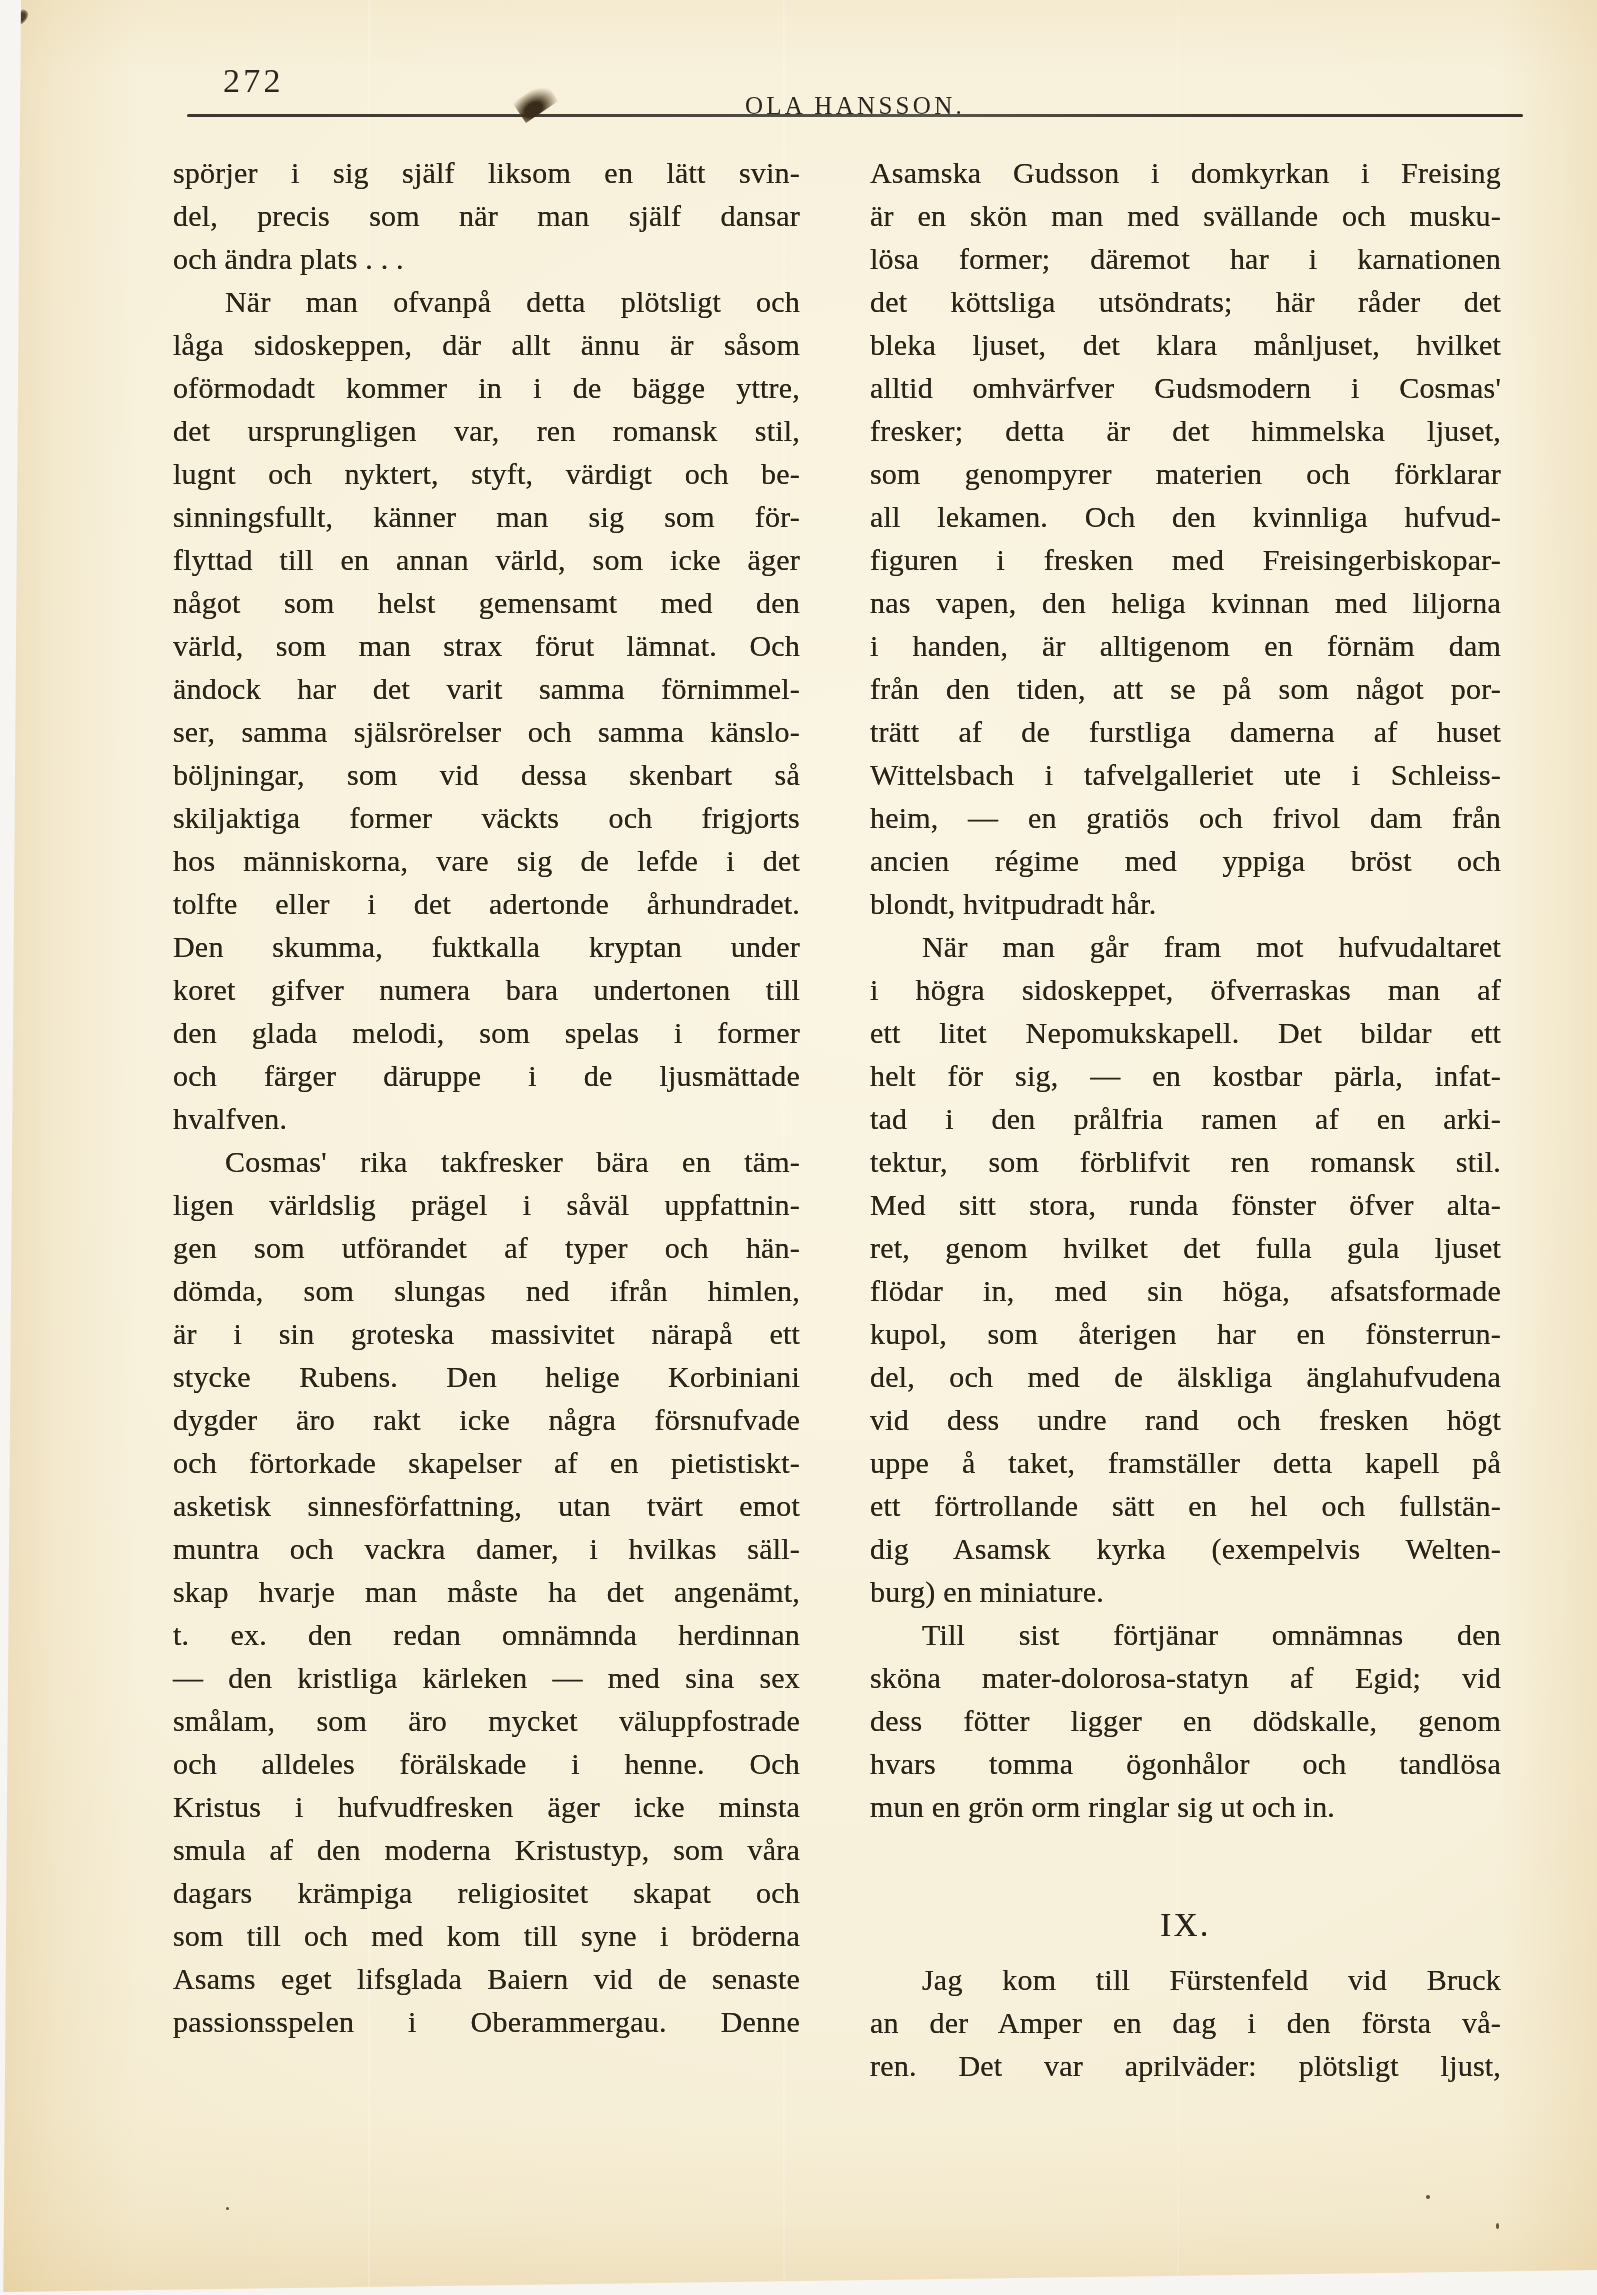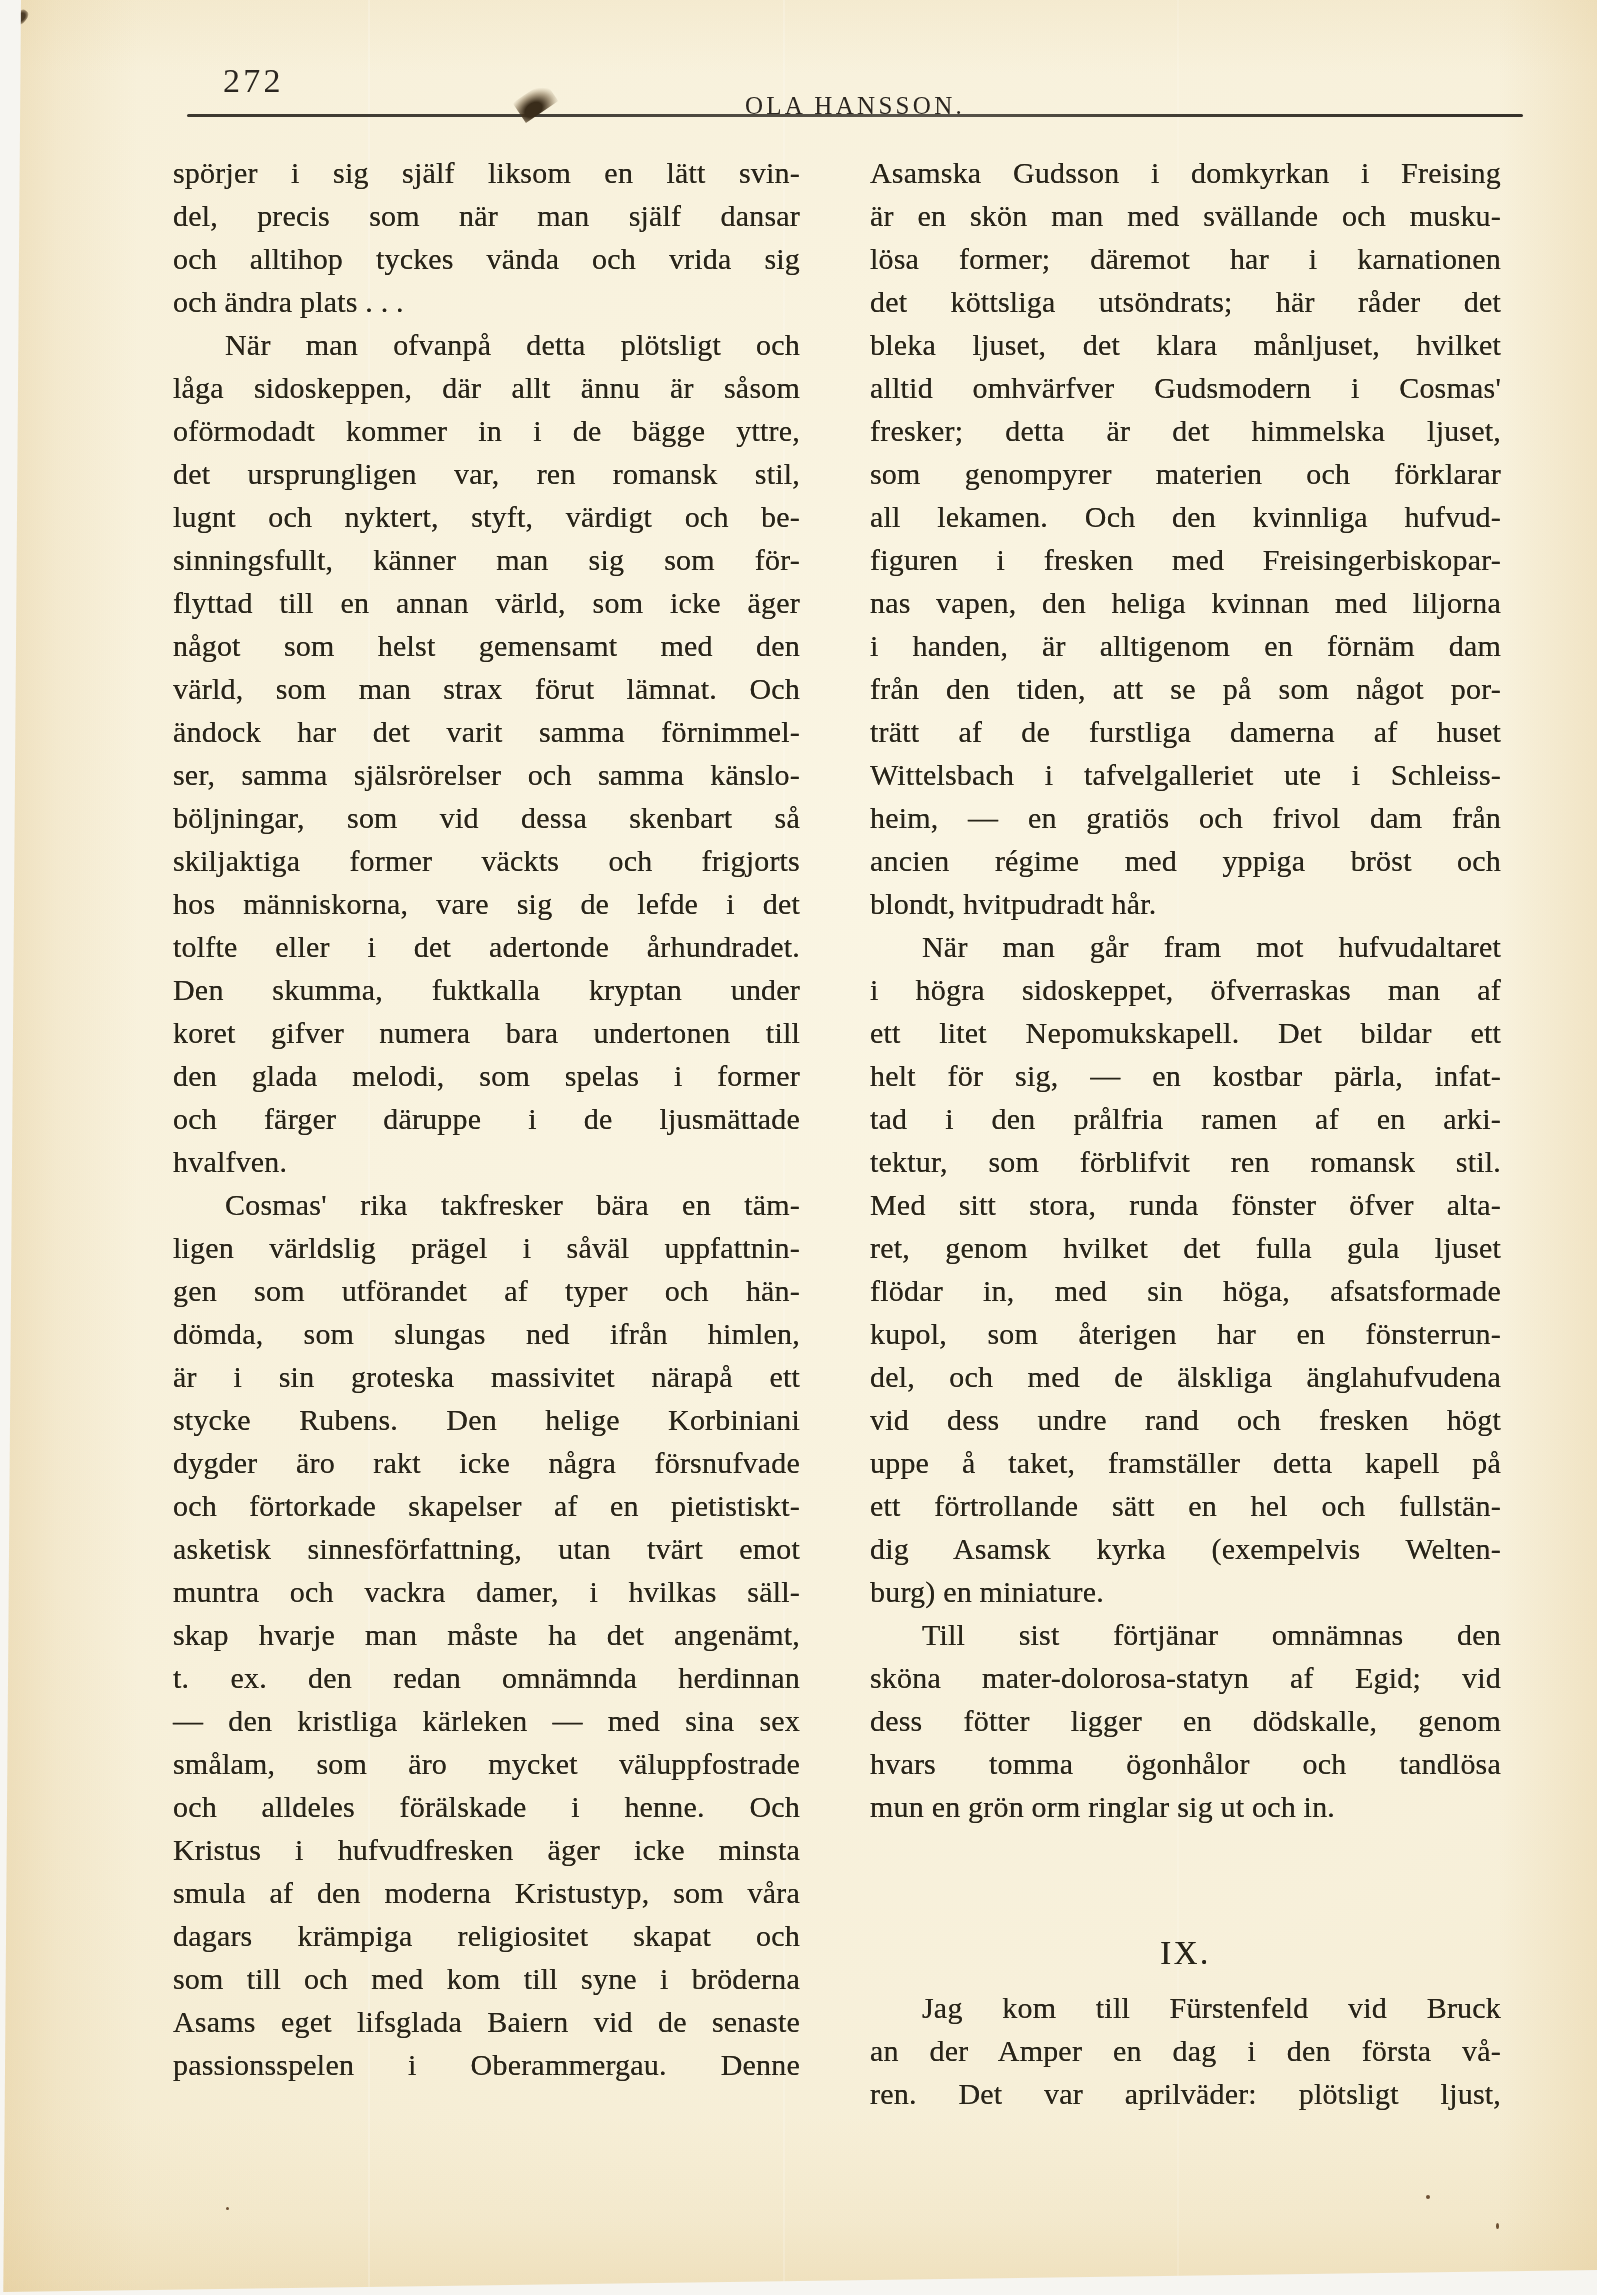--- a/index.html
+++ b/index.html
@@ -52,21 +52,21 @@
     font-size:30px;line-height:43px;color:#282419;
     letter-spacing:0.2px;
     text-shadow:0 0 0.4px rgba(40,36,25,.85);
   }
   .col-left{left:173px;width:627px;}
   .col-right{left:870px;width:631px;}
   .line{text-align:justify;white-space:normal;}
   .line.jl{text-align-last:justify;}
   .line.ind{text-indent:52px;}
   .sec-heading{
-    margin-top:104px;
+    margin-top:76px;
     text-align:center;font-size:33px;letter-spacing:2.4px;color:#282419;
   }
   .closing{margin-top:11px;}
 </style>
 </head>
 <body>
 
 <div class="paper">
   <div class="streak" style="left:368px"></div>
   <div class="streak" style="left:783px"></div>
@@ -77,21 +77,20 @@
   <div class="speck" style="left:226px;top:2207px;width:3.3px;height:3.3px"></div>
 
   <div class="page-number">272</div>
   <div class="header-title">OLA HANSSON.</div>
   <div class="header-rule"></div>
   <div class="ink-smudge"></div>
 
   <div class="col col-left" id="col-left">
       <div class="line jl">spörjer i sig själf liksom en lätt svin-</div>
       <div class="line jl">del, precis som när man själf dansar</div>
-      <div class="line jl">och alltihop tyckes vända och vrida sig</div>
       <div class="line">och ändra plats . . .</div>
       <div class="line jl ind">När man ofvanpå detta plötsligt och</div>
       <div class="line jl">låga sidoskeppen, där allt ännu är såsom</div>
       <div class="line jl">oförmodadt kommer in i de bägge yttre,</div>
       <div class="line jl">det ursprungligen var, ren romansk stil,</div>
       <div class="line jl">lugnt och nyktert, styft, värdigt och be-</div>
       <div class="line jl">sinningsfullt, känner man sig som för-</div>
       <div class="line jl">flyttad till en annan värld, som icke äger</div>
       <div class="line jl">något som helst gemensamt med den</div>
       <div class="line jl">värld, som man strax förut lämnat. Och</div>

